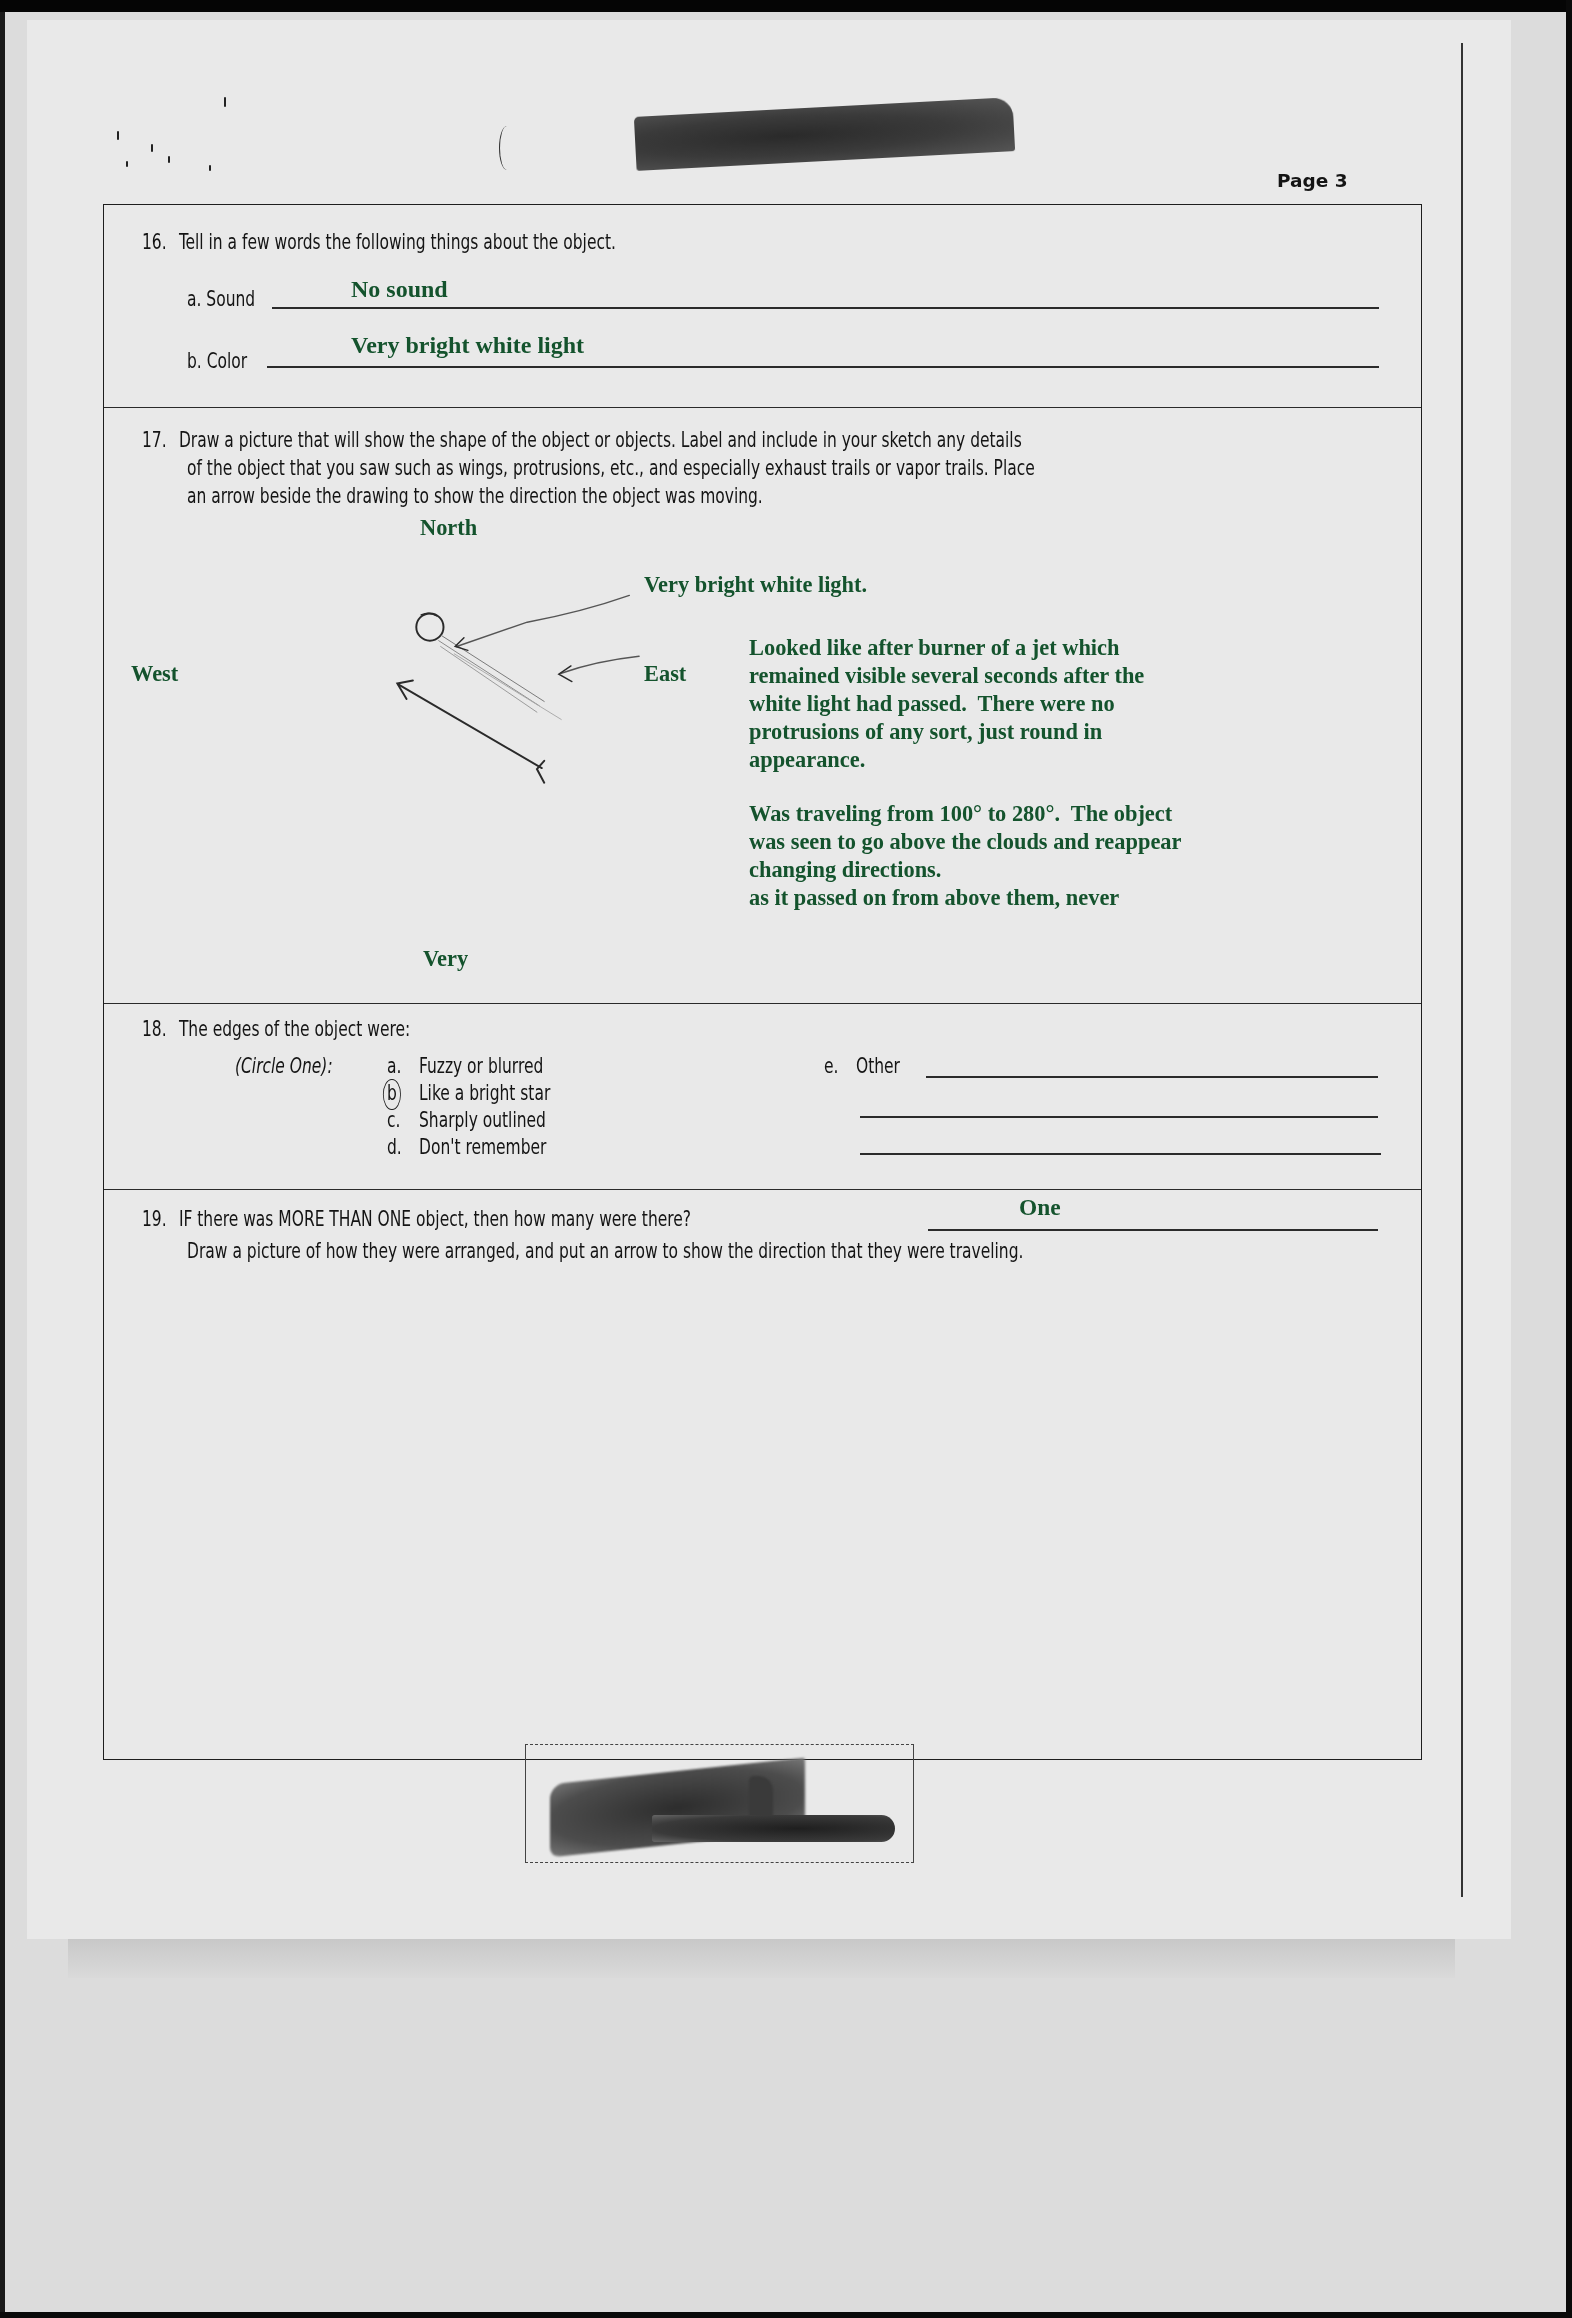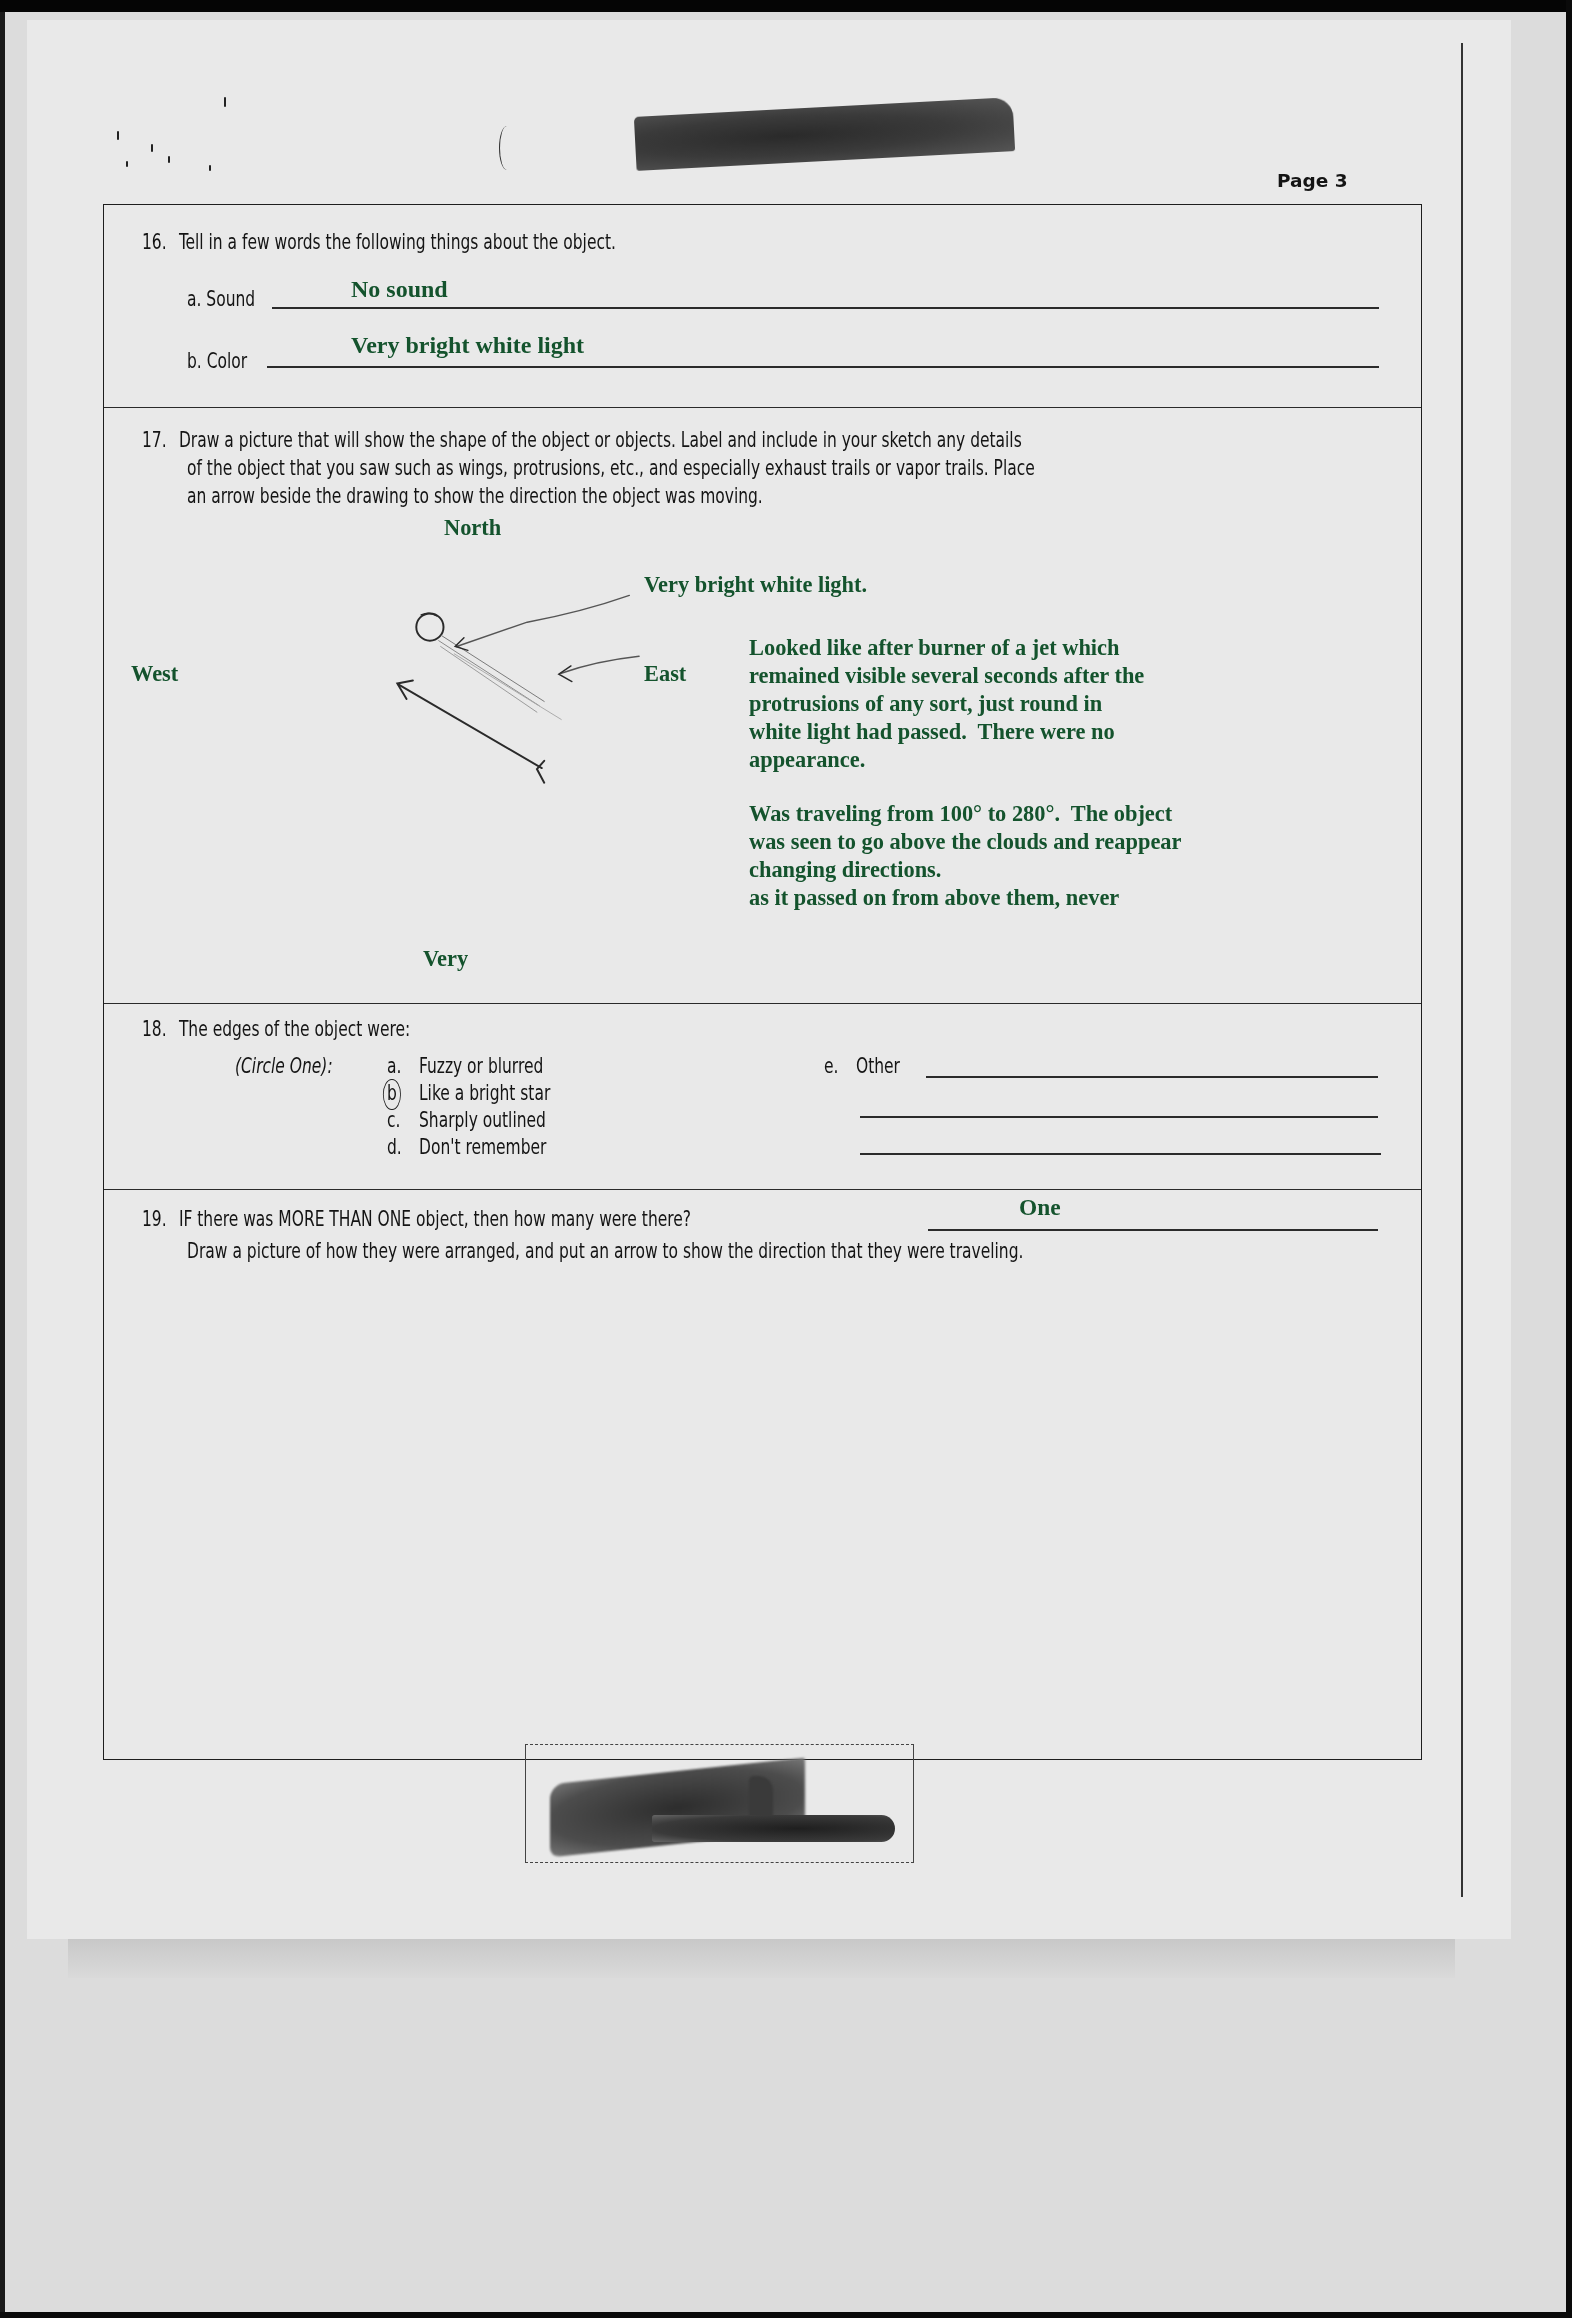--- a/index.html
+++ b/index.html
@@ -106,32 +106,32 @@
     <div class="fill-line" style="left:163px;top:161px;width:1112px;"></div>
   </div>
 
   <div class="section sec17">
     <div class="q" style="left:38px;top:19.5px;">
       <span class="qnum">17.</span><span>Draw a picture that will show the shape of the object or objects.  Label and include in your sketch any details</span>
     </div>
     <div class="q" style="left:83px;top:48px;">of the object that you saw such as wings, protrusions, etc., and especially exhaust trails or vapor trails.  Place</div>
     <div class="q" style="left:83px;top:76px;">an arrow beside the drawing to show the direction the object was moving.</div>
 
-    <div class="typed" style="left:316px;top:107px;font-size:22.4px;margin-left:24px;">North</div>
+    <div class="typed" style="left:316px;top:107px;font-size:22.4px;">North</div>
     <div class="typed" style="left:27px;top:253px;font-size:22.4px;">West</div>
     <div class="typed" style="left:540px;top:253px;font-size:22.4px;">East</div>
     <div class="typed" style="left:319px;top:538px;font-size:22.4px;">Very</div>
 
     <div class="typed" style="left:540px;top:164px;font-size:22.4px;">Very bright white light.</div>
 
     <div style="position:absolute;left:645px;top:226px;">
       <div class="typed" style="position:relative;font-size:22.4px;line-height:28px;">Looked like after burner of a jet which</div>
       <div class="typed" style="position:relative;font-size:22.4px;line-height:28px;">remained visible several seconds after the</div>
+      <div class="typed" style="position:relative;font-size:22.4px;line-height:28px;">white light had passed.  There were no</div>
       <div class="typed" style="position:relative;font-size:22.4px;line-height:28px;">protrusions of any sort, just round in</div>
-      <div class="typed" style="position:relative;font-size:22.4px;line-height:28px;">white light had passed.  There were no</div>
       <div class="typed" style="position:relative;font-size:22.4px;line-height:28px;">appearance.</div>
     </div>
 
     <div style="position:absolute;left:645px;top:392px;">
       <div class="typed" style="position:relative;font-size:22.4px;line-height:28px;">Was traveling from 100° to 280°.  The object</div>
       <div class="typed" style="position:relative;font-size:22.4px;line-height:28px;">was seen to go above the clouds and reappear</div>
       <div class="typed" style="position:relative;font-size:22.4px;line-height:28px;">changing directions.</div>
       <div class="typed" style="position:relative;font-size:22.4px;line-height:28px;">as it passed on from above them, never</div>
     </div>
 

